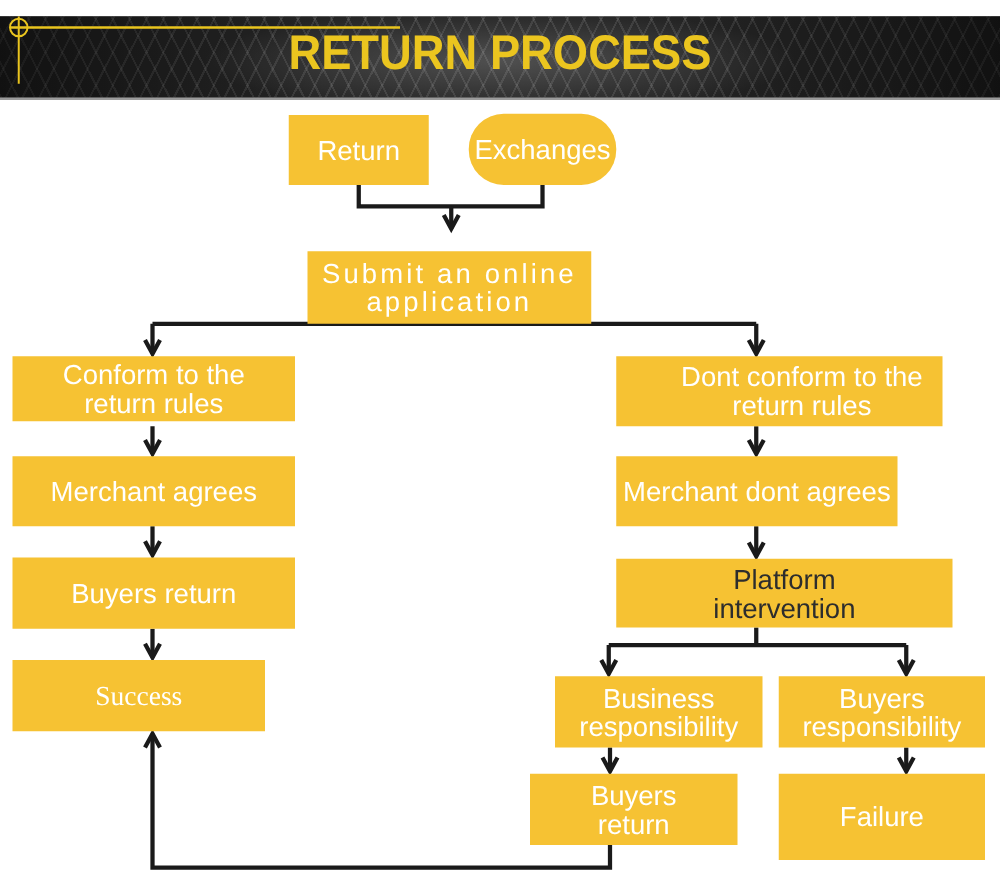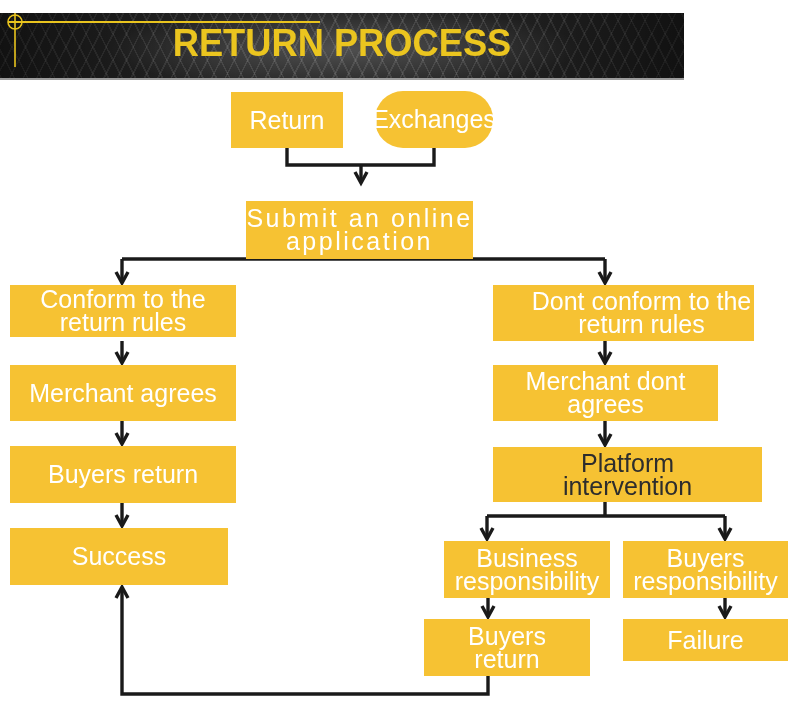--- a/index.html
+++ b/index.html
@@ -16,21 +16,21 @@
     width: 800px;
     height: 708px;
     background: #ffffff;
   }
 
   
   .header-bar {
     position: absolute;
     left: 0;
     top: 13px;
-    width: 684px;
+    width: 800px;
     height: 65px;
     background-color: #262626;
     background-image:
       radial-gradient(ellipse 340px 60px at 50% 55%, rgba(255,255,255,0.20), rgba(255,255,255,0) 70%),
       linear-gradient(90deg, rgba(0,0,0,0.55) 0%, rgba(0,0,0,0.05) 32%, rgba(0,0,0,0.05) 68%, rgba(0,0,0,0.55) 100%),
       repeating-linear-gradient(63deg, rgba(210,210,210,0.13) 0px, rgba(210,210,210,0.13) 1.6px, transparent 1.6px, transparent 12px),
       repeating-linear-gradient(-63deg, rgba(210,210,210,0.13) 0px, rgba(210,210,210,0.13) 1.6px, transparent 1.6px, transparent 12px);
     border-bottom: 2px solid #9b9b9b;
   }
   .header-title {
@@ -55,42 +55,42 @@
 
   
   .node {
     position: absolute;
     background: #F6C233;
     color: #ffffff;
     display: flex;
     align-items: center;
     justify-content: center;
     text-align: center;
-    font-size: 25px;
+    font-size: 22px;
     line-height: 23px;
     white-space: pre-line;
   }
   .node.dark-text { color: #2D2D2D; }
   .node.spaced { letter-spacing: 2.5px; margin-top: 16px; }
 
   
   .n-return        { left: 231px; top:  92px; width: 112px; height: 56px; }
   .n-exchanges     { left: 375px; top:  91px; width: 118px; height: 57px; border-radius: 28px; }
   .n-submit        { left: 246px; top: 185px; width: 227px; height: 58px; }
   .n-conform       { left:  10px; top: 285px; width: 226px; height: 52px; }
   .n-merchant-agrees { left: 10px; top: 365px; width: 226px; height: 56px; text-align: center; }
   .n-buyers-return { left:  10px; top: 446px; width: 226px; height: 57px; }
-  .n-success       { left:  10px; top: 528px; width: 218px; height: 57px; }
+  .n-success       { left:  10px; top: 528px; width: 202px; height: 57px; font-family: Liberation Serif, serif; }
   .n-dont-conform  { left: 493px; top: 285px; width: 225px; height: 56px; padding-left: 36px; }
   .n-merchant-dont { left: 493px; top: 365px; width: 225px; height: 56px; }
   .n-platform      { left: 493px; top: 447px; width: 269px; height: 55px; }
   .n-business-resp { left: 444px; top: 541px; width: 166px; height: 57px; }
   .n-buyers-resp   { left: 623px; top: 541px; width: 165px; height: 57px; }
   .n-buyers-return2{ left: 424px; top: 619px; width: 166px; height: 57px; }
-  .n-failure       { left: 623px; top: 619px; width: 165px; height: 42px; }
+  .n-failure       { left: 623px; top: 619px; width: 165px; height: 69px; }
 
   .connectors {
     position: absolute;
     left: 0;
     top: 0;
     pointer-events: none;
   }
 </style>
 </head>
 <body>

